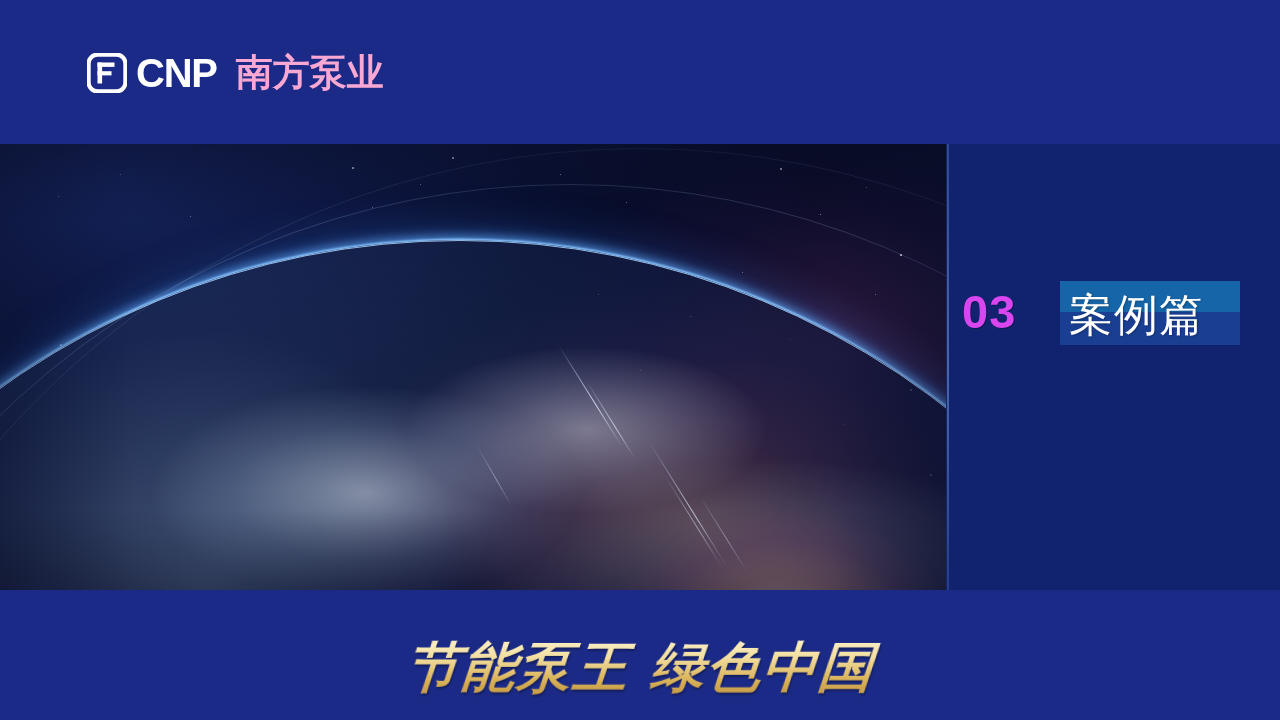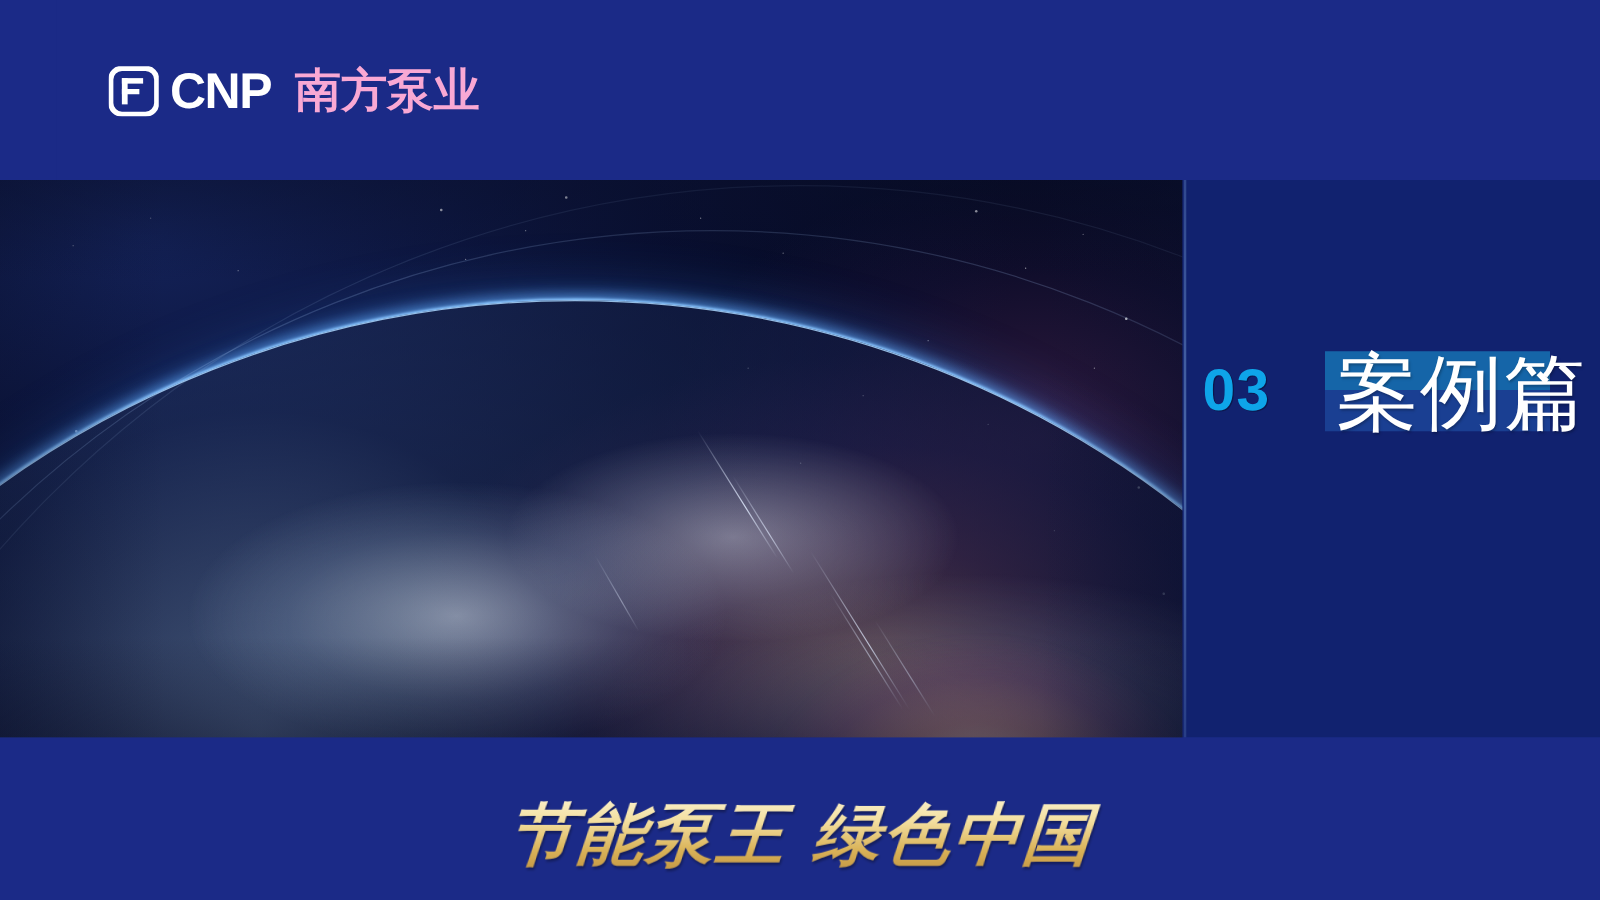--- a/index.html
+++ b/index.html
@@ -153,34 +153,34 @@
     background:#11226f;
   }
   .panel-divider {
     position:absolute; left:947px; top:144px;
     width:2px; height:446px;
     background:linear-gradient(to bottom, rgba(120,160,215,0.30), rgba(120,160,215,0.55), rgba(120,160,215,0.22));
   }
   .chapter-num {
     position:absolute; left:962px; top:288px;
     font-size:47px; font-weight:700;
-    color:#0ea5e9;
+    color:#d946ef;
     letter-spacing:1px;
     line-height:1;
     text-shadow:1px 1px 0 rgba(0,0,0,0.30);
     font-family:"Liberation Sans", sans-serif;
   }
   .chapter-box {
     position:absolute; left:1060px; top:281px;
     width:180px; height:64px;
     background:linear-gradient(to bottom,#1565a8 0%,#1565a8 48%,#1a3f92 48%,#1a3f92 100%);
   }
   .chapter-title {
     position:absolute; left:1069px; top:283px;
-    font-size:66px; font-weight:400;
+    font-size:44px; font-weight:400;
     color:#ffffff;
     letter-spacing:1px;
     line-height:64px;
     white-space:nowrap;
     font-family:"DejaVu Sans", sans-serif;
     text-shadow:1px 1px 2px rgba(0,0,0,0.25);
   }
 
   
   .footer {

